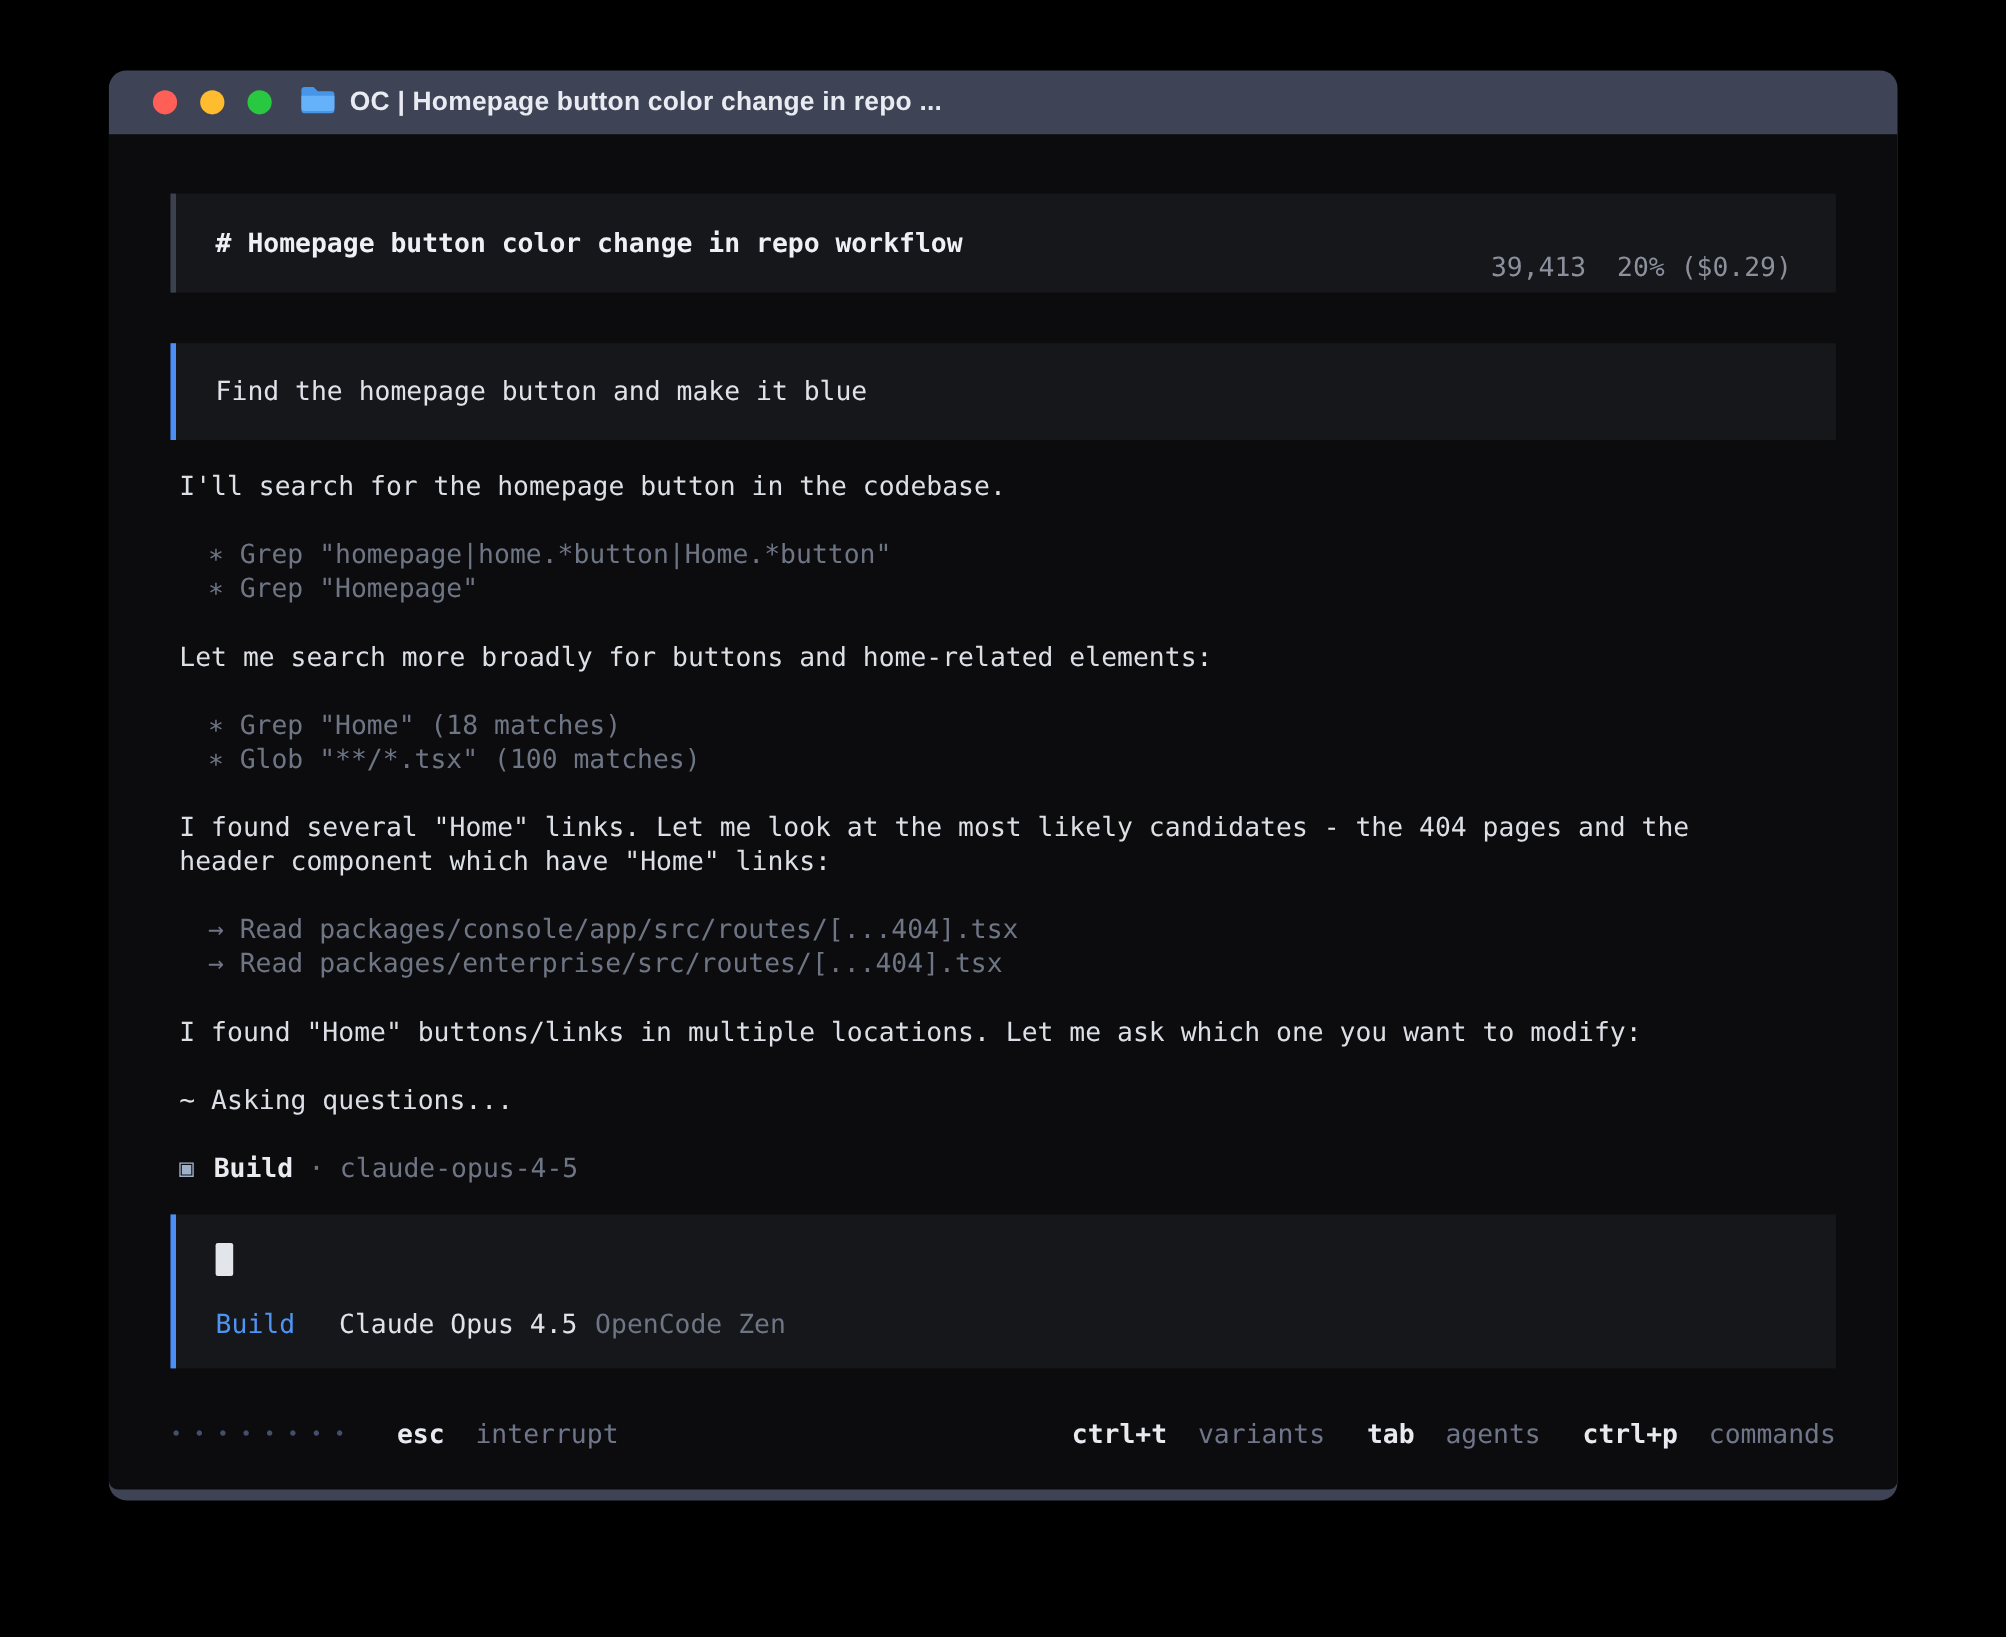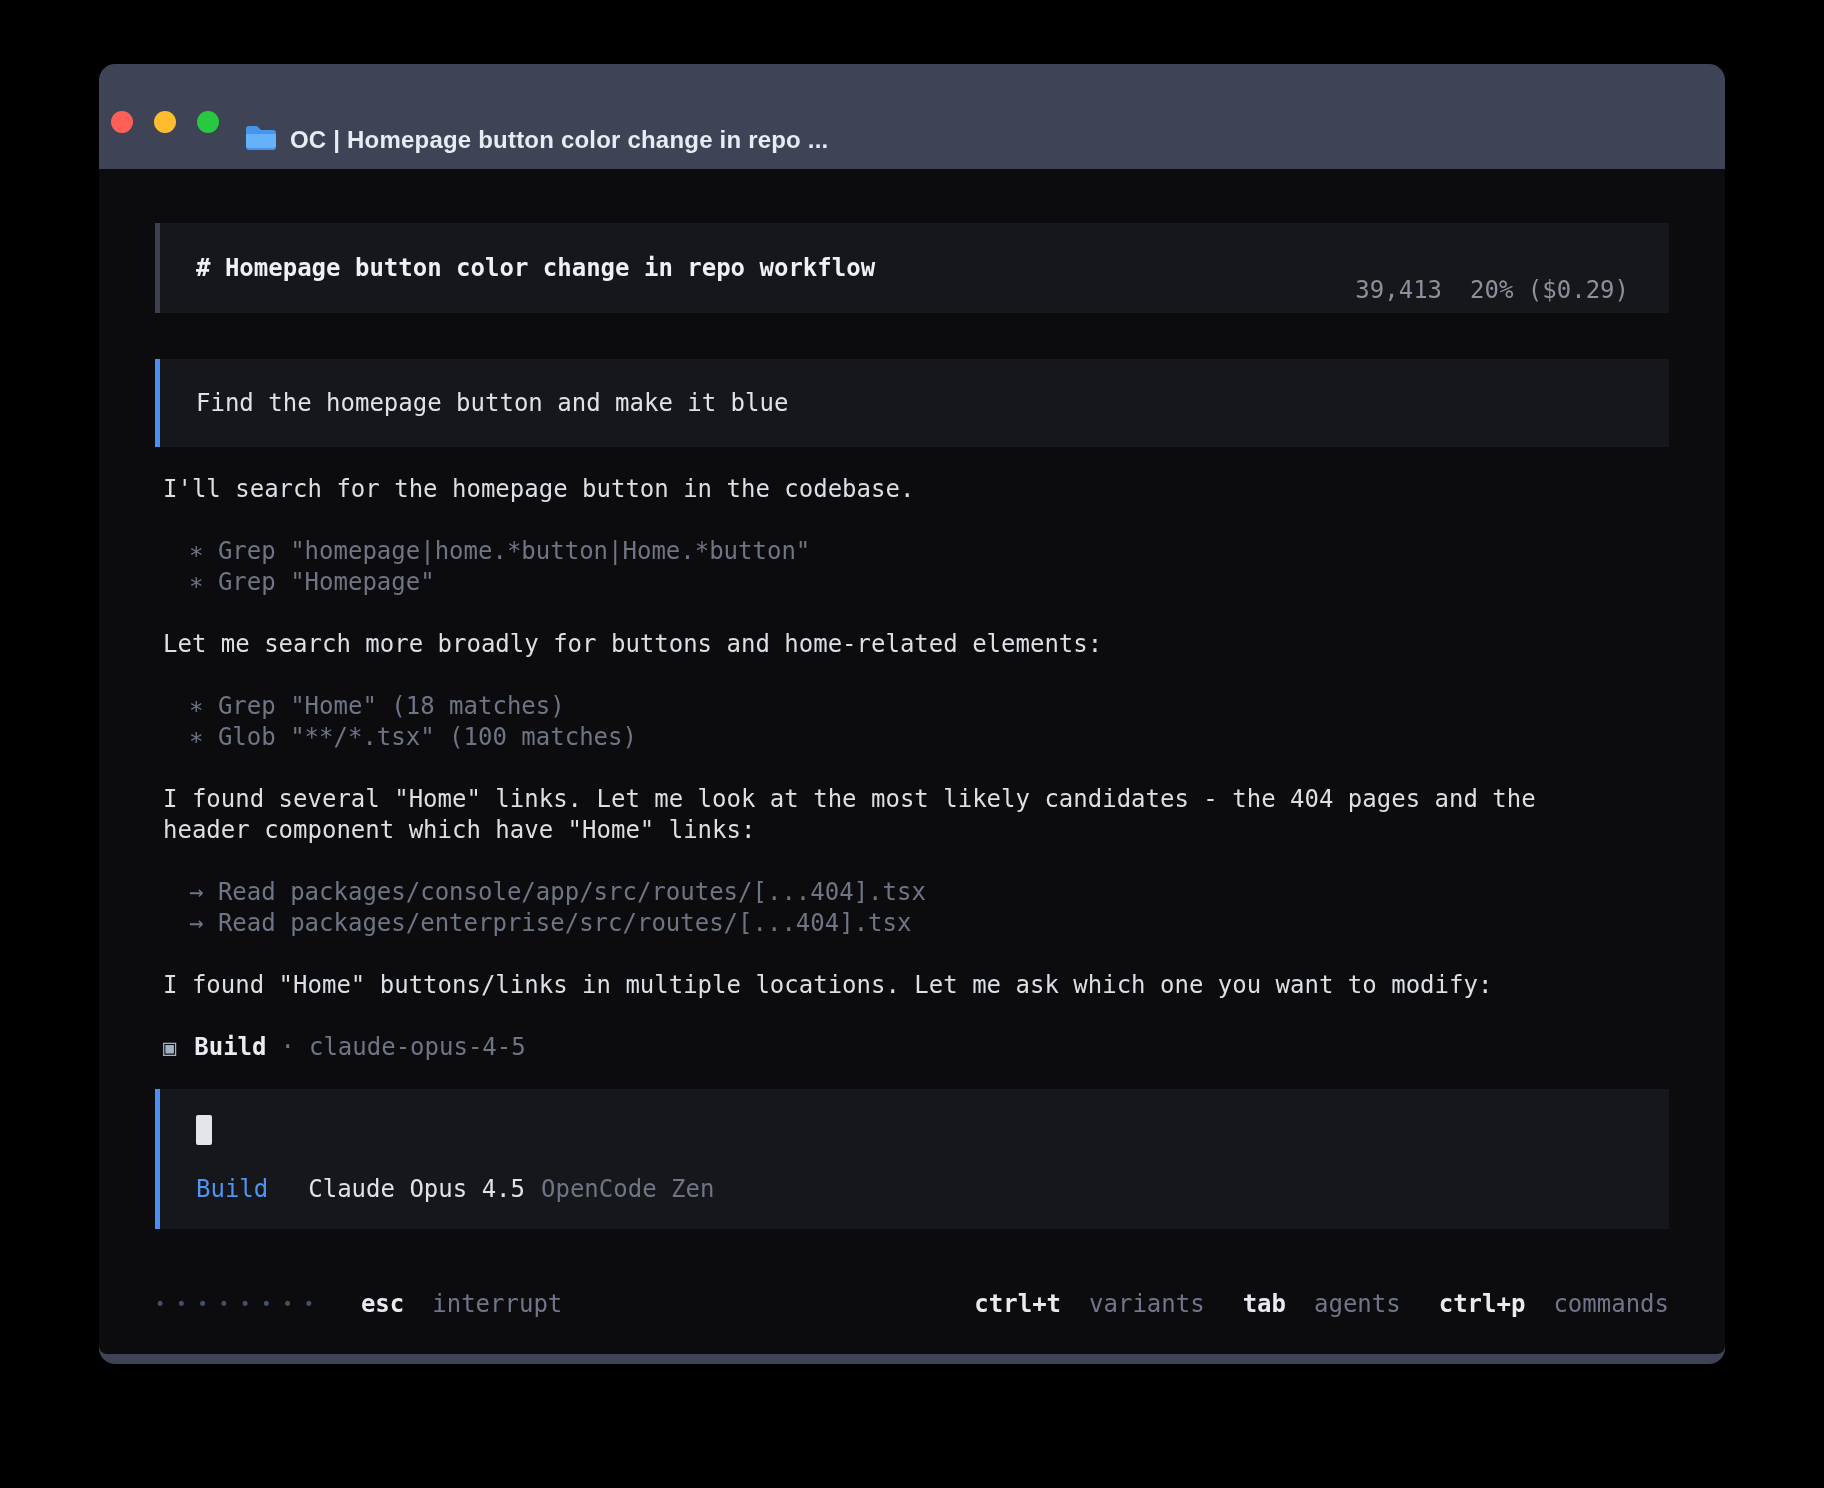--- a/index.html
+++ b/index.html
@@ -11,23 +11,22 @@
 
   .window {
     position: absolute; left: 99px; top: 64px; width: 1626px; height: 1300px;
     background: #3e4456; border-radius: 16px; overflow: hidden;
     box-shadow: 0 24px 80px rgba(0,0,0,0.7);
     display: flex; flex-direction: column; padding-bottom: 10px;
   }
 
   
   .titlebar {
-    height: 58px; flex: 0 0 58px; display: flex; 
-    padding: 0 12px;
-    margin-top: 47px;
+    height: 58px; flex: 0 0 58px; display: flex; align-items: center;
+    padding: 0 40px;
   }
   .traffic { display: flex; gap: 21px; }
   .light { width: 22px; height: 22px; border-radius: 50%; }
   .light.red { background: #ff5f57; }
   .light.yellow { background: #febc2e; }
   .light.green { background: #28c840; }
   .title-wrap { display: flex; align-items: center; gap: 13px; margin-left: 26px; }
   .titlebar-title {
     font-family: "Liberation Sans", sans-serif; font-weight: 700;
     font-size: 24px; color: #e9ebf2; letter-spacing: 0.2px;
@@ -149,20 +148,21 @@
 
       <div class="para wrap-limit">I found several "Home" links. Let me look at the most likely candidates - the 404 pages and the header component which have "Home" links:</div>
 
       <div class="tool-group">
         <div class="tool-line">→ Read packages/console/app/src/routes/[...404].tsx</div>
         <div class="tool-line">→ Read packages/enterprise/src/routes/[...404].tsx</div>
       </div>
 
       <div class="para">I found "Home" buttons/links in multiple locations. Let me ask which one you want to modify:</div>
 
+      <div class="status-line">~ Asking questions...</div>
 
       <div class="agent-line">
         <span class="agent-icon">▣</span>
         <span class="agent-name">Build</span>
         <span class="agent-dot">·</span>
         <span class="agent-model">claude-opus-4-5</span>
       </div>
     </div>
 
     <div class="block input-block">

